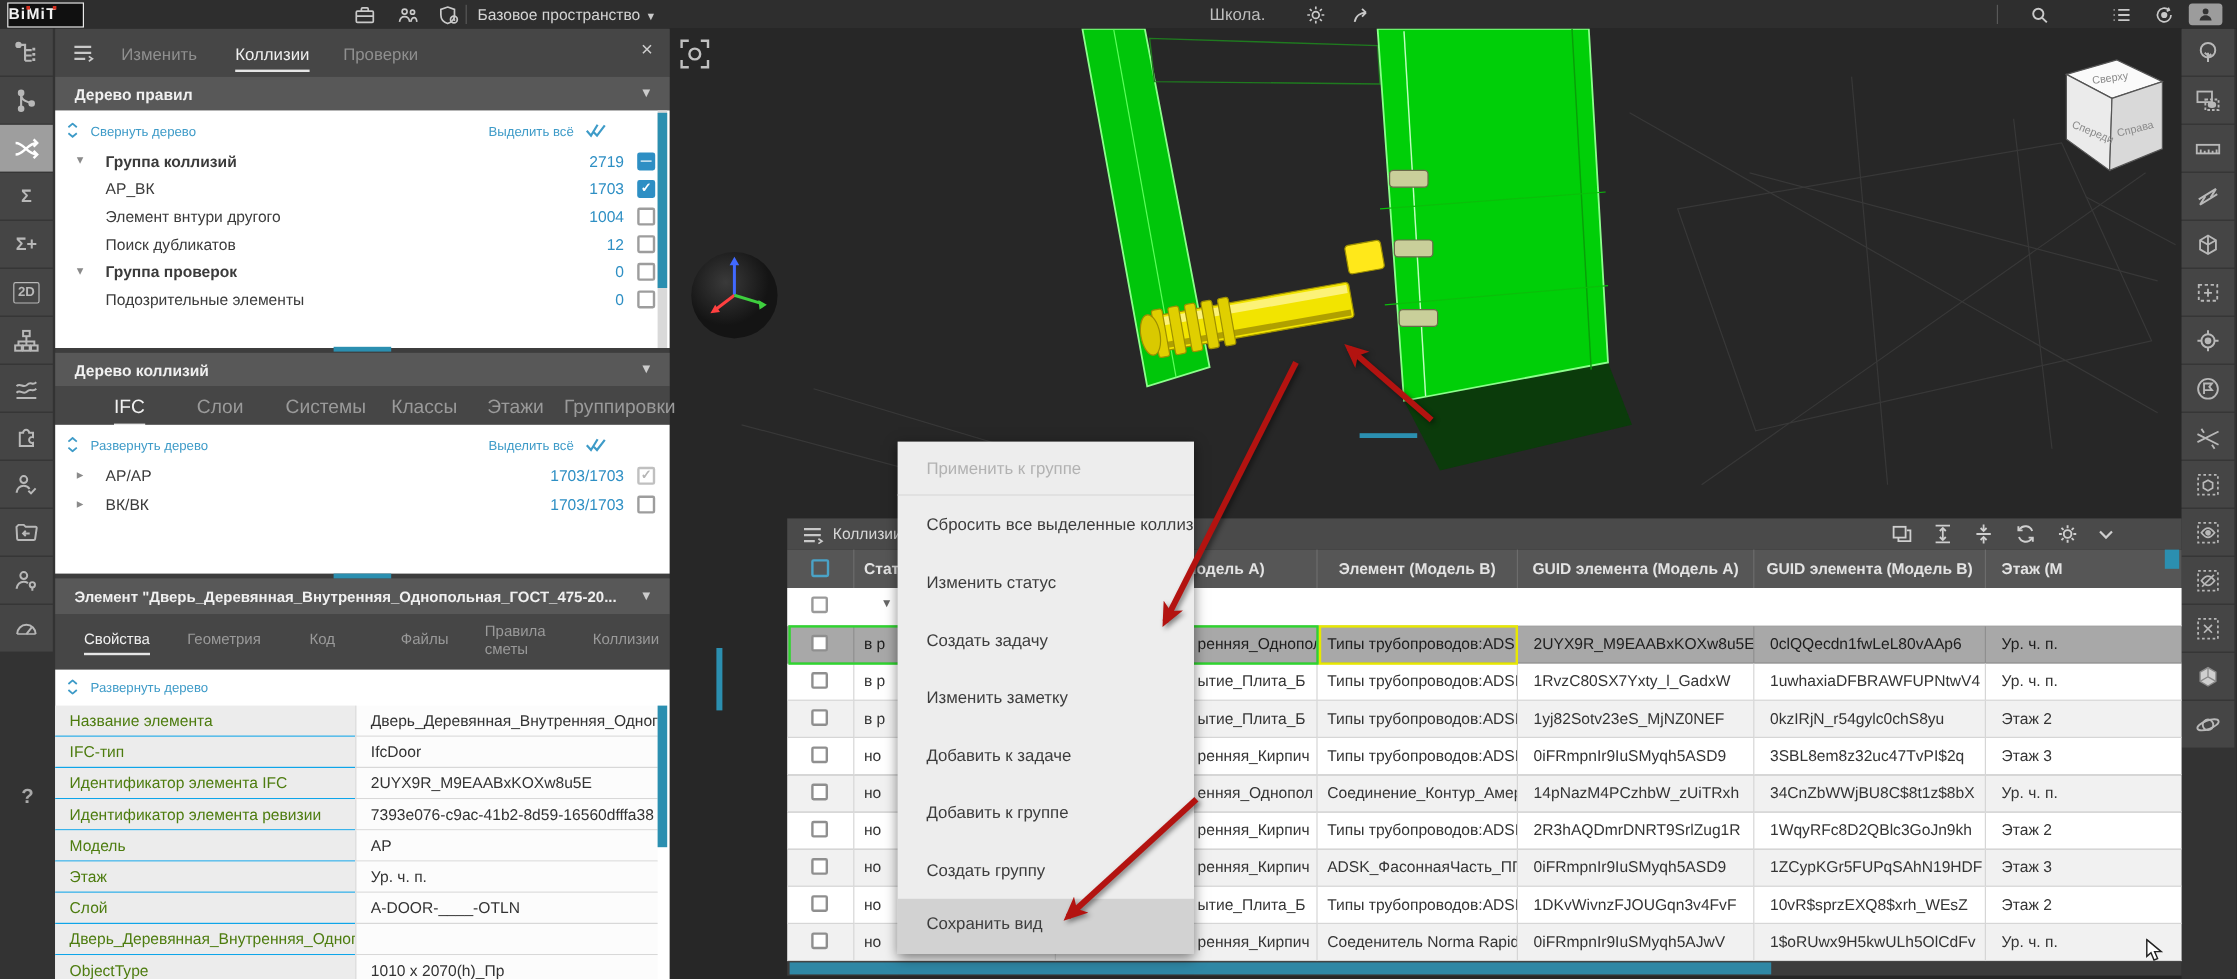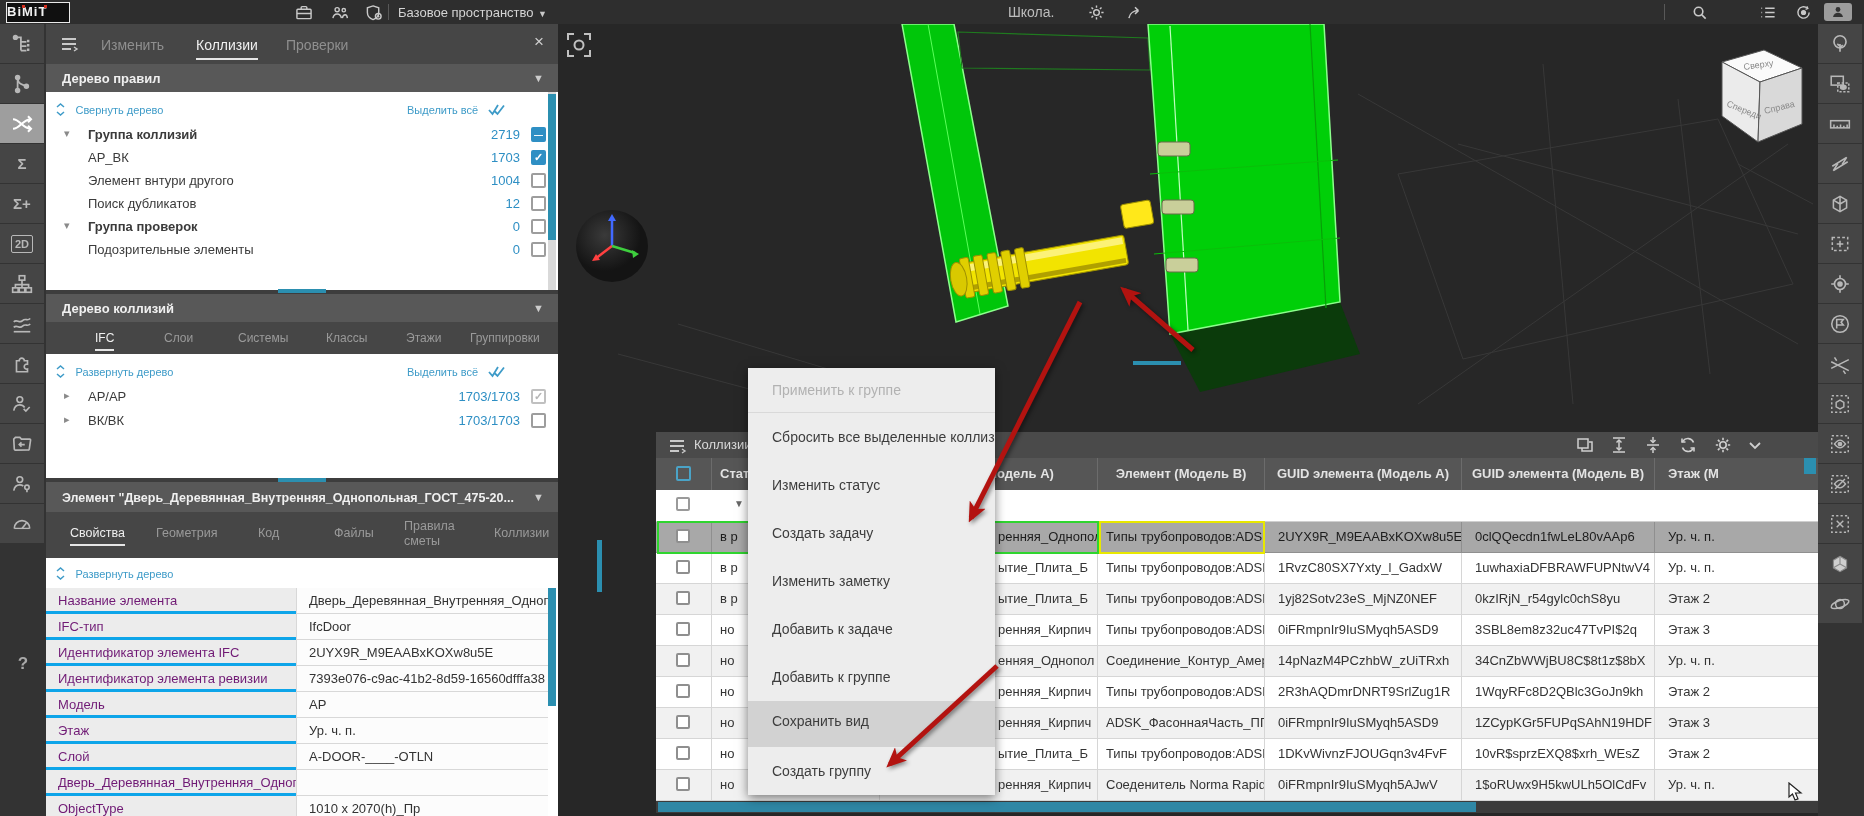--- a/index.html
+++ b/index.html
@@ -42,29 +42,29 @@
   .tr-count{position:absolute;right:38px;top:3px;color:#2e8fc4;}
   .cbx{position:absolute;right:12px;top:3px;width:15px;height:15px;box-sizing:border-box;
        border:2px solid #9d9d9d;background:#fff;border-radius:2px;font-size:11px;
        line-height:11px;text-align:center;color:#fff;font-weight:bold;}
   .cbx.ck-on{background:#2e8fc4;border-color:#2e8fc4;}
   .cbx.ck-on::after{content:"✓";}
   .cbx.ck-ind{background:#2e8fc4;border-color:#2e8fc4;}
   .cbx.ck-ind::after{content:"—";font-size:9px;}
   .cbx.ck-dis{border-color:#c0c0c0;color:#b5b5b5;}
   .cbx.ck-dis::after{content:"✓";}
-  .ctab{top:9px;font-size:12px;color:#9a9a9a;white-space:nowrap;}
+  .ctab{top:9px;font-size:16px;color:#9a9a9a;white-space:nowrap;}
   .ctab.on{color:#f0f0f0;border-bottom:2px solid #e5e5e5;padding-bottom:4px;}
   .scroll{width:8px;background:#d9d9d9;}
   .thumb{width:8px;background:#2b8fb0;}
   .handle{height:4px;width:48px;background:#2b8fb0;}
   
   .prow{left:46px;width:512px;height:26px;font-size:13px;}
-  .pname{position:absolute;left:0;top:0;width:250px;height:26px;background:#ececec;color:#701a75;
-         line-height:26px;padding-left:12px;box-sizing:border-box;border-bottom:3px solid #0ea5e9;
+  .pname{position:absolute;left:0;top:0;width:250px;height:26px;background:#ececec;color:#4d7c0f;
+         line-height:26px;padding-left:12px;box-sizing:border-box;border-bottom:1px solid #0ea5e9;
          white-space:nowrap;overflow:hidden;}
   .pval{position:absolute;left:250px;top:0;width:252px;height:26px;background:#fcfcfc;color:#333;
         line-height:26px;padding-left:12px;box-sizing:border-box;border-bottom:1px solid #d8d8d8;
         border-left:1px solid #d8d8d8;white-space:nowrap;overflow:hidden;}
   
   .viewport{left:558px;top:24px;width:1260px;height:792px;background:#272727;}
   
   .ttitle{left:656px;top:432px;width:1162px;height:26px;background:#4a4a4a;z-index:10;}
   .ttitle-txt{position:absolute;left:38px;top:5px;color:#d8d8d8;font-size:13px;white-space:nowrap;}
   .thead{left:656px;top:458px;width:1162px;height:32px;background:#565656;z-index:10;display:flex;}
@@ -705,22 +705,22 @@
 
   <div class="a cmenu">
     <div class="cm-item first dis">Применить к группе</div>
     <div class="cm-div"></div>
     <div class="cm-item">Сбросить все выделенные коллизии</div>
     <div class="cm-item">Изменить статус</div>
     <div class="cm-item">Создать задачу</div>
     <div class="cm-item">Изменить заметку</div>
     <div class="cm-item">Добавить к задаче</div>
     <div class="cm-item">Добавить к группе</div>
+    <div class="cm-item">Создать группу</div>
     <div class="cm-item hl">Сохранить вид</div>
-    <div class="cm-item">Создать группу</div>
   </div>
 
   <div class="a rail" style="left:1818px;">
     <div class="rail-btn">
       <svg class="ic" width="22" height="22" viewBox="0 0 20 20">
           <g fill="none" stroke="currentColor" stroke-width="1.5">
             <circle cx="10" cy="8" r="5.5"></circle>
             <path d="M10 10v7M10 12l-2.5-2M10 13l2.5-2"></path>
           </g>
         </svg>

